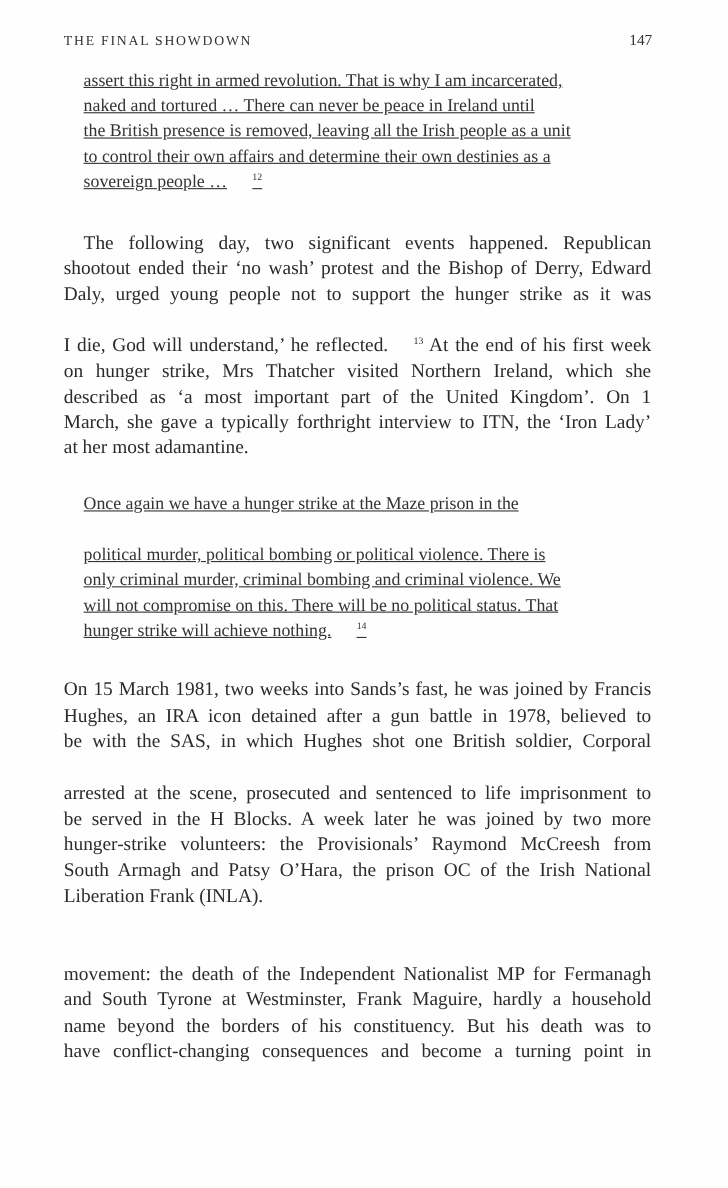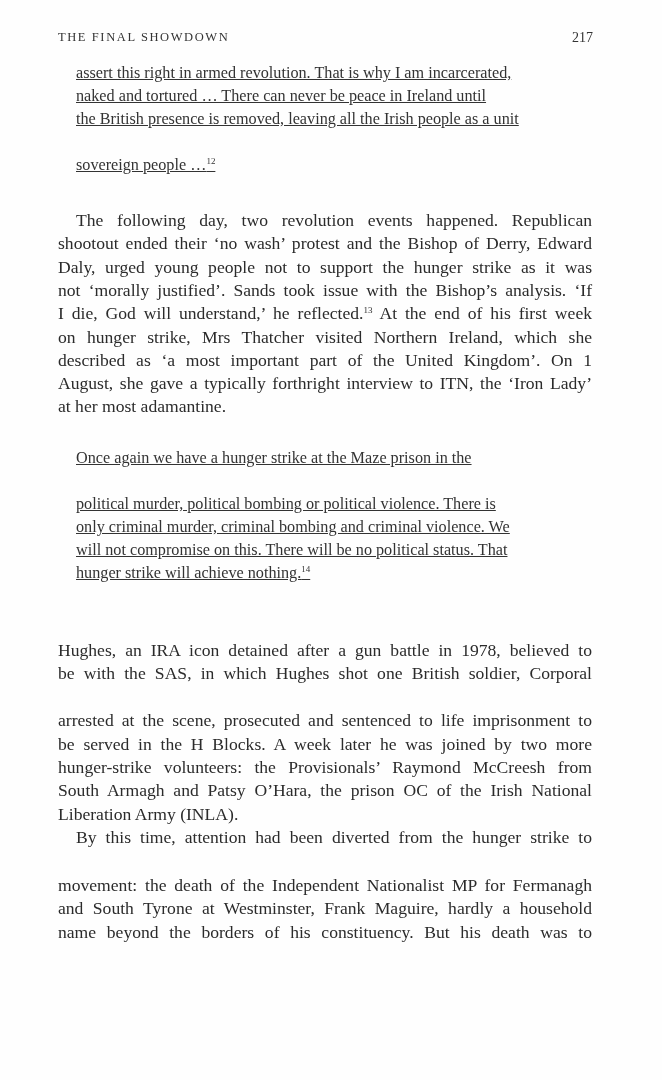--- a/index.html
+++ b/index.html
@@ -6,55 +6,56 @@
   body { width:662px; height:1080px; background:#fefefe; position:relative; overflow:hidden;
          font-family:"DejaVu Serif", "Liberation Serif", serif; color:#2a2a2a; }
   .page { position:absolute; left:12px; top:0; width:662px; height:1080px; }
   .running-head { position:absolute; top:30px; left:46px; font-size:12.5px; letter-spacing:1.6px;
                   font-family:"Liberation Serif", serif; color:#333; }
   .page-num { position:absolute; top:30px; left:560px; font-size:14px; font-family:"Liberation Serif", serif; color:#333; }
   .line { position:absolute; white-space:nowrap; font-family:"Liberation Serif", serif; color:#2b2b2b; }
   .body-line { left:46px; width:534px; font-size:17.6px; text-align:justify; text-align-last:justify; }
   .body-line.last { text-align-last:left; }
   .quote-line { left:64px; font-size:16.2px; color:#333;text-decoration:underline; }
-  sup { font-size:9px; vertical-align:6px; line-height:0; }
+  sup { font-size:9px; vertical-align:6px; line-height:0;margin-left:23px; }
 </style>
 </head>
 <body>
 
 <div class="page">
   <div class="running-head">THE FINAL SHOWDOWN</div>
-  <div class="page-num">217</div>
+  <div class="page-num">147</div>
 
   <div class="line quote-line" style="top:64px">assert this right in armed revolution. That is why I am incarcerated,</div>
   <div class="line quote-line" style="top:87px">naked and tortured … There can never be peace in Ireland until</div>
   <div class="line quote-line" style="top:110px">the British presence is removed, leaving all the Irish people as a unit</div>
+  <div class="line quote-line" style="top:133px">to control their own affairs and determine their own destinies as a</div>
   <div class="line quote-line" style="top:156px"><span>sovereign people …</span><sup>12</sup></div>
 
-  <div class="line body-line" style="top:210px; padding-left:18px; width:516px">The following day, two revolution events happened. Republican</div>
+  <div class="line body-line" style="top:210px; padding-left:18px; width:516px">The following day, two significant events happened. Republican</div>
   <div class="line body-line" style="top:233px">shootout ended their ‘no wash’ protest and the Bishop of Derry, Edward</div>
   <div class="line body-line" style="top:257px">Daly, urged young people not to support the hunger strike as it was</div>
-  <div class="line body-line" style="top:280px">not ‘morally justified’. Sands took issue with the Bishop’s analysis. ‘If</div>
   <div class="line body-line" style="top:303px"><span>I die, God will understand,’ he reflected.</span><sup>13</sup><span> At the end of his first week</span></div>
   <div class="line body-line" style="top:327px">on hunger strike, Mrs Thatcher visited Northern Ireland, which she</div>
   <div class="line body-line" style="top:350px">described as ‘a most important part of the United Kingdom’. On 1</div>
-  <div class="line body-line" style="top:373px">August, she gave a typically forthright interview to ITN, the ‘Iron Lady’</div>
+  <div class="line body-line" style="top:373px">March, she gave a typically forthright interview to ITN, the ‘Iron Lady’</div>
   <div class="line body-line last" style="top:396px">at her most adamantine.</div>
 
   <div class="line quote-line" style="top:449px">Once again we have a hunger strike at the Maze prison in the</div>
   <div class="line quote-line" style="top:495px">political murder, political bombing or political violence. There is</div>
   <div class="line quote-line" style="top:518px">only criminal murder, criminal bombing and criminal violence. We</div>
   <div class="line quote-line" style="top:541px">will not compromise on this. There will be no political status. That</div>
   <div class="line quote-line" style="top:564px"><span>hunger strike will achieve nothing.</span><sup>14</sup></div>
 
+  <div class="line body-line" style="top:616px">On 15 March 1981, two weeks into Sands’s fast, he was joined by Francis</div>
   <div class="line body-line" style="top:640px">Hughes, an IRA icon detained after a gun battle in 1978, believed to</div>
   <div class="line body-line" style="top:663px">be with the SAS, in which Hughes shot one British soldier, Corporal</div>
   <div class="line body-line" style="top:710px">arrested at the scene, prosecuted and sentenced to life imprisonment to</div>
   <div class="line body-line" style="top:734px">be served in the H Blocks. A week later he was joined by two more</div>
   <div class="line body-line" style="top:780px">South Armagh and Patsy O’Hara, the prison OC of the Irish National</div>
   <div class="line body-line" style="top:757px">hunger-strike volunteers: the Provisionals’ Raymond McCreesh from</div>
-  <div class="line body-line last" style="top:804px">Liberation Army (INLA).</div>
+  <div class="line body-line last" style="top:804px">Liberation Frank (INLA).</div>
 
-  <div class="line body-line" style="top:827px; padding-left:18px; width:516px">By this time, attention had been diverted from the hunger strike to</div>
   <div class="line body-line" style="top:875px">movement: the death of the Independent Nationalist MP for Fermanagh</div>
   <div class="line body-line" style="top:898px">and South Tyrone at Westminster, Frank Maguire, hardly a household</div>
   <div class="line body-line" style="top:922px">name beyond the borders of his constituency. But his death was to</div>
+  <div class="line body-line" style="top:945px">have conflict-changing consequences and become a turning point in</div>
 </div>
 
 </body></html>

